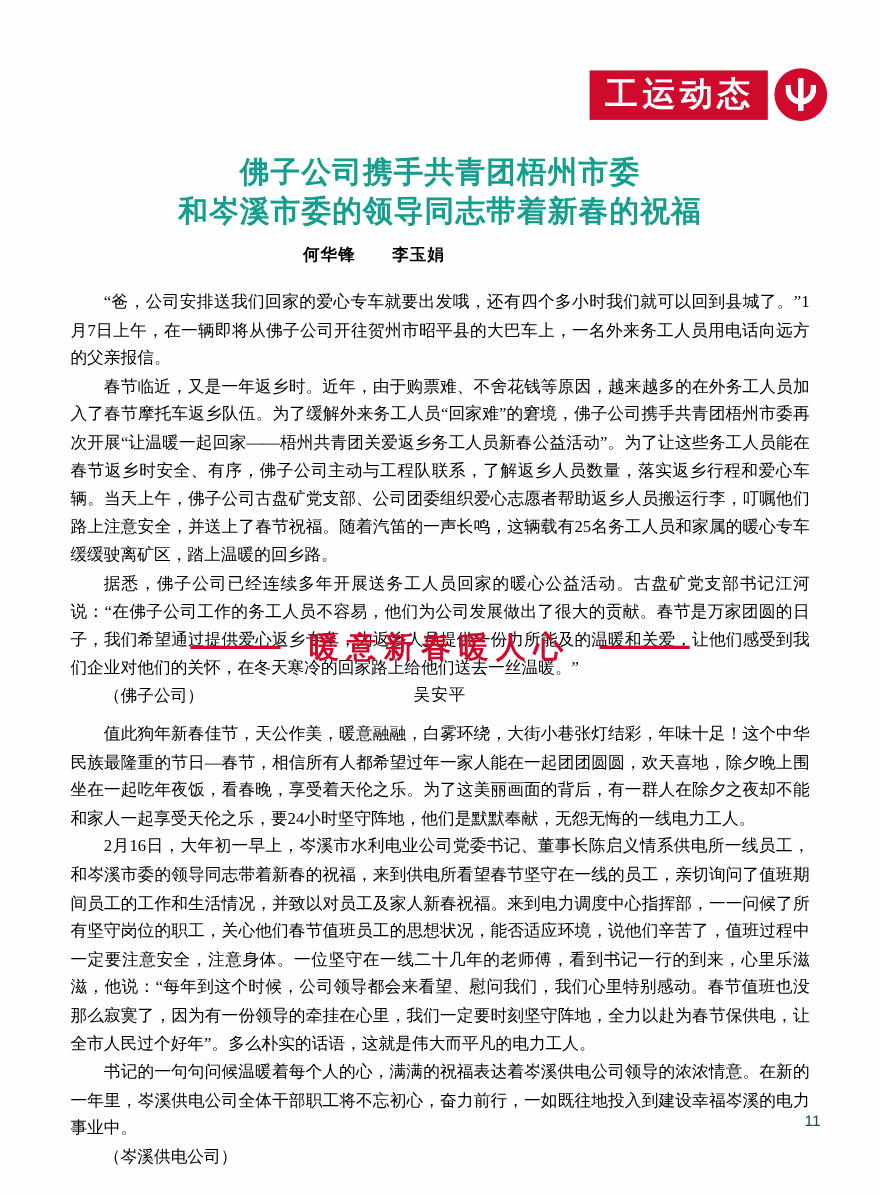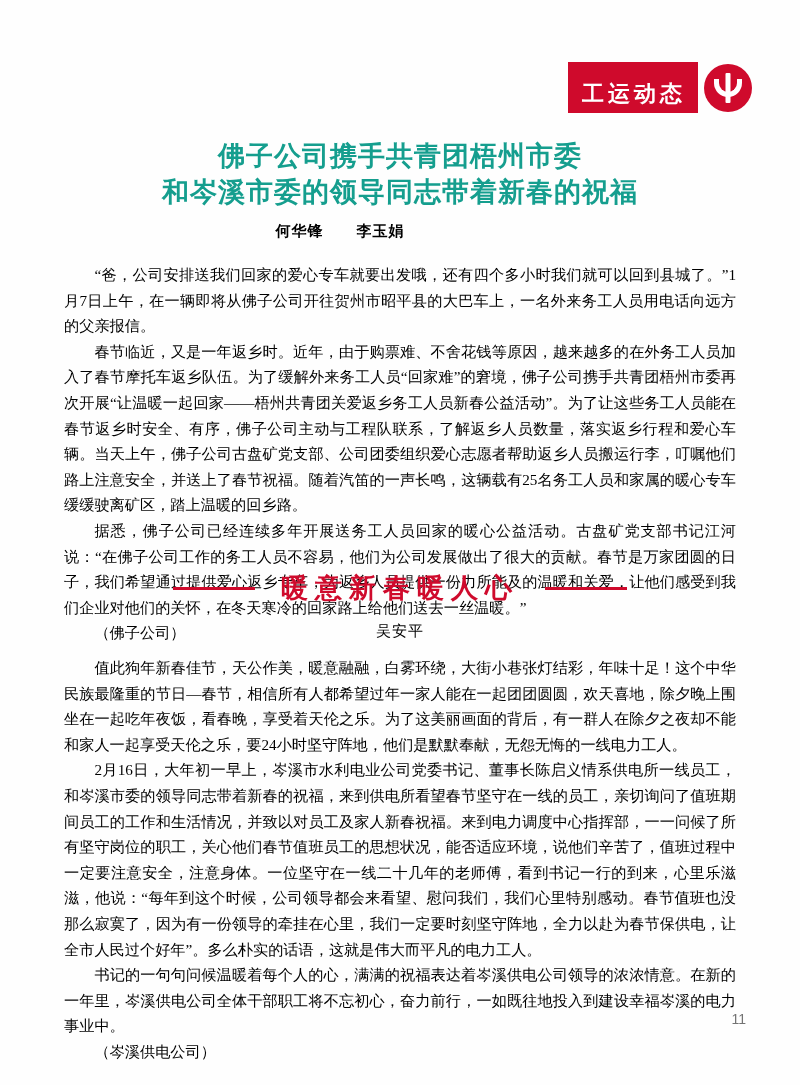--- a/index.html
+++ b/index.html
@@ -30,23 +30,23 @@
     top: 62px;
     display: flex;
     align-items: center;
     gap: 6px;
   }
   .masthead-label {
     background: #cf0a2c;
     color: #ffffff;
     font-family: "Liberation Sans", sans-serif;
     font-weight: bold;
-    font-size: 22px;
+    font-size: 30px;
     letter-spacing: 4px;
-    padding: 21px 12px 8px 14px;
+    padding: 7px 12px 8px 14px;
     line-height: 1;
   }
   .masthead-badge {
     width: 48px;
     height: 48px;
     border-radius: 50%;
     background: #cf0a2c;
     position: relative;
     display: inline-block;
   }
@@ -160,21 +160,21 @@
     letter-spacing: 1px;
   }
 
   
   .page-number {
     position: absolute;
     right: 54px;
     bottom: 58px;
     font-family: "Liberation Sans", sans-serif;
     font-size: 14px;
-    color: #737373;
+    color: #14532d;
   }
 </style>
 </head>
 <body>
 
 <div class="page">
 
   <div class="masthead">
     <div class="masthead-label">工运动态</div>
     <div class="masthead-badge"></div>

